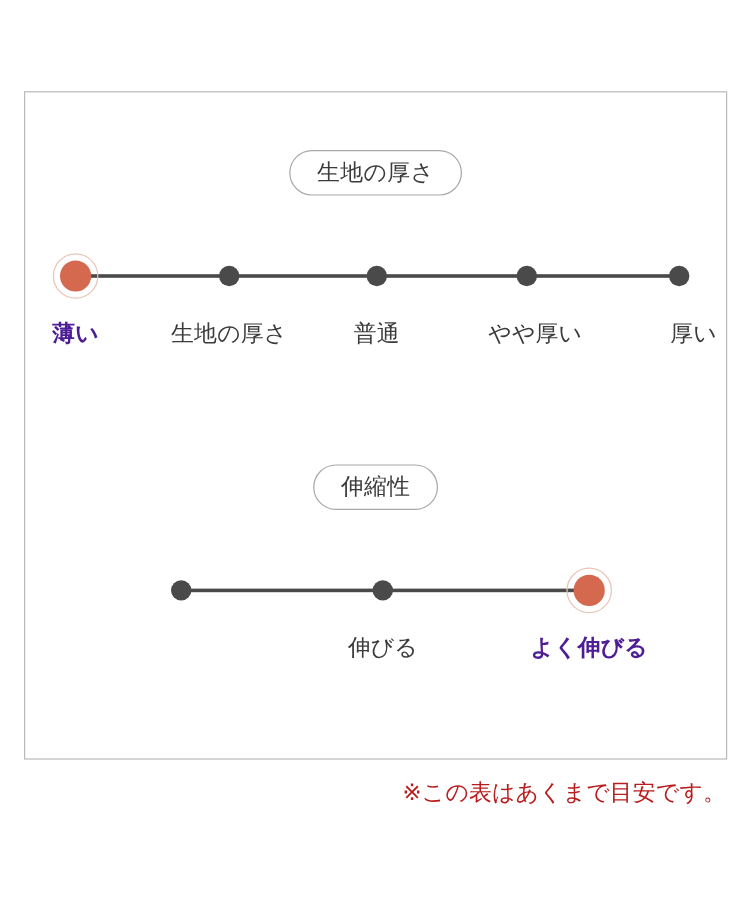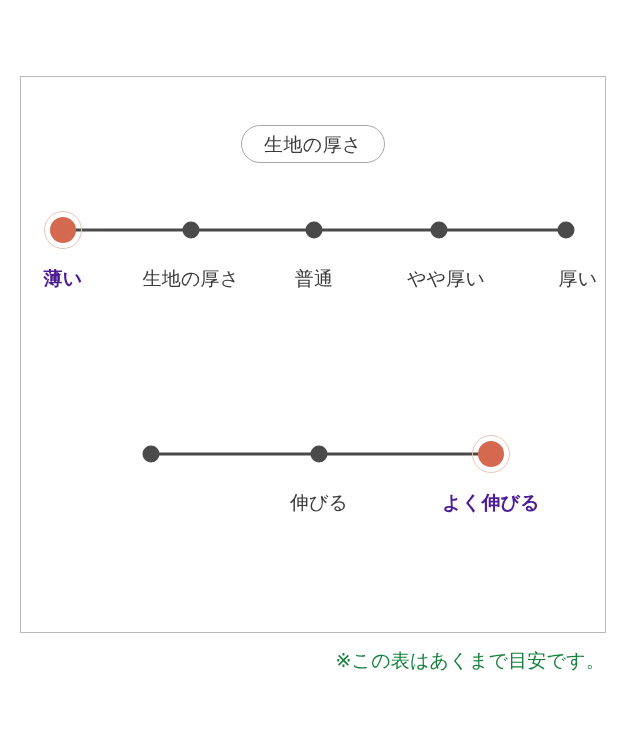--- a/index.html
+++ b/index.html
@@ -135,21 +135,21 @@
     font-weight: bold;
     color: #4c1d95;
   }
 
   
   .footnote {
     position: absolute;
     right: 20px;
     top: 648px;
     font-size: 19px;
-    color: #15803d;
+    color: #b91c1c;
     letter-spacing: 0.01em;
     white-space: nowrap;
   }
 </style>
 </head>
 <body>
 
 <div class="page">
 
   <div class="card">
@@ -182,20 +182,23 @@
       <div class="labels">
           <div class="label active" style="left: 42px;">薄い</div>
           <div class="label" style="left: 170px;">生地の厚さ</div>
           <div class="label" style="left: 293px; text-align: center;">普通</div>
           <div class="label" style="left: 406px; margin-left: 19px;">やや厚い</div>
           <div class="label" style="left: 557px;">厚い</div>
         </div>
     </div>
 
     <div class="section" id="section-stretch">
+      <div class="badge-row">
+        <span class="badge">伸縮性</span>
+      </div>
 
       <div class="scale">
         <div class="track-line" style="left: 130px; width: 340px;"></div>
       <div class="point" style="left: 130px;">
             <div class="dot"></div>
           </div>
           <div class="point" style="left: 298px;">
             <div class="dot"></div>
           </div>
           <div class="point active" style="left: 470px;">

